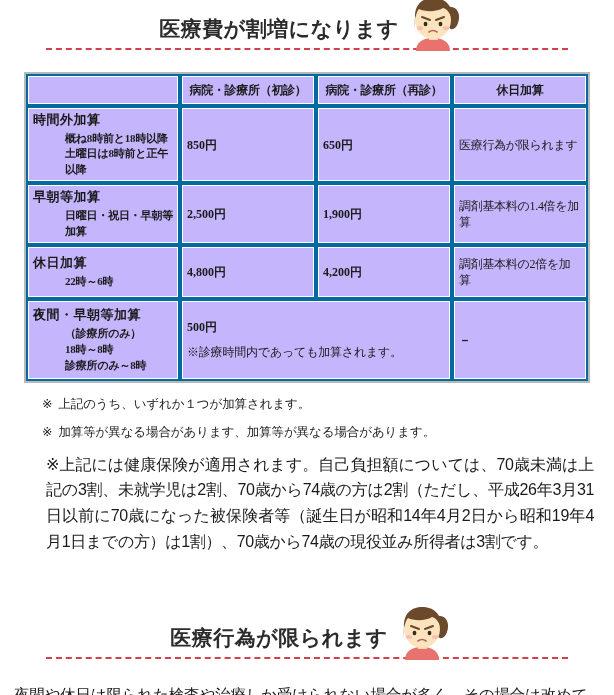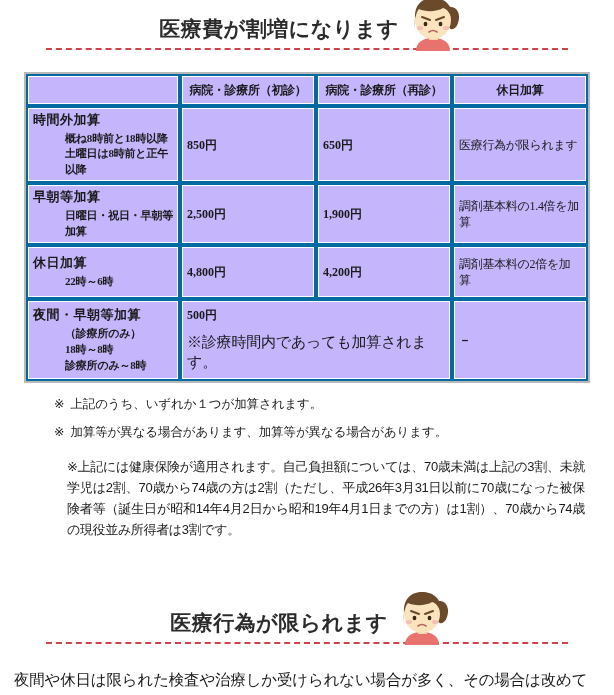--- a/index.html
+++ b/index.html
@@ -115,21 +115,21 @@
   }
   td.val {
     font-weight: bold;
     font-size: 14px;
     padding-left: 7px;
   }
   td.val .amount { display: block; }
   td.val .note {
     display: block;
     font-weight: normal;
-    font-size: 15px;
+    font-size: 12px;
     margin-top: 9px;
     letter-spacing: -0.2px;
   }
   td.phm {
     font-size: 12px;
     line-height: 1.5;
     letter-spacing: -0.3px;
     padding-left: 6px;
   }
   td.dash {
@@ -137,34 +137,34 @@
     font-size: 14px;
     padding-left: 7px;
   }
   .r1 td { height: 62px; }
   .r2 td, .r3 td { height: 44px; }
   .r4 td { height: 72px; }
   .r5 td { height: 58px; }
 
   
   .notes {
-    padding: 12px 16px 0 54px;
+    padding: 12px 16px 0 42px;
   }
   .note-line {
     font-size: 12.5px;
     line-height: 1.55;
     margin: 0 0 9px 0;
     color: #1a1a1a;
     letter-spacing: -0.1px;
   }
   .note-line .mk { margin-right: 6px; }
   .note-para {
-    font-size: 13px;
+    font-size: 16px;
     line-height: 1.62;
-    margin: 13px;
+    margin: 4px;
     color: #1a1a1a;
     letter-spacing: -0.35px;
     text-align: justify;
   }
 
   
   .bottom-head { margin-top: 54px; text-align: right; }
   .bottom-text {
     padding: 16px 18px 0 14px;
     font-size: 15.5px;

